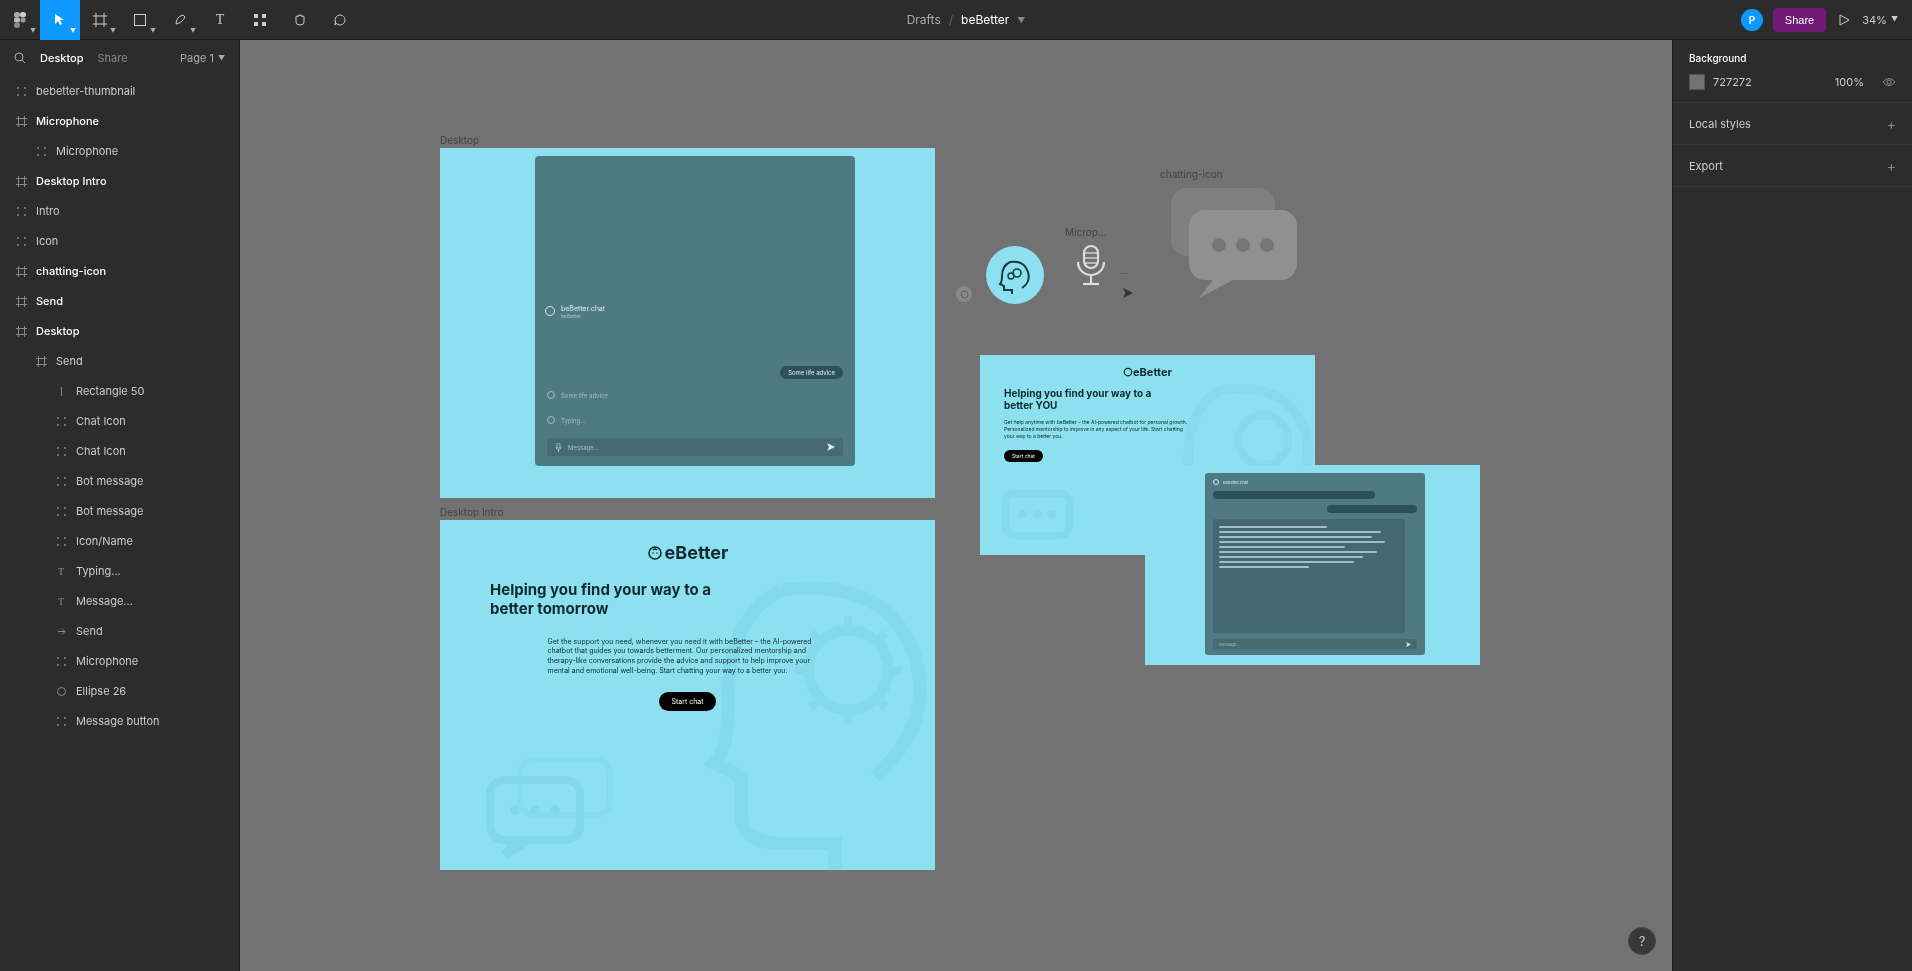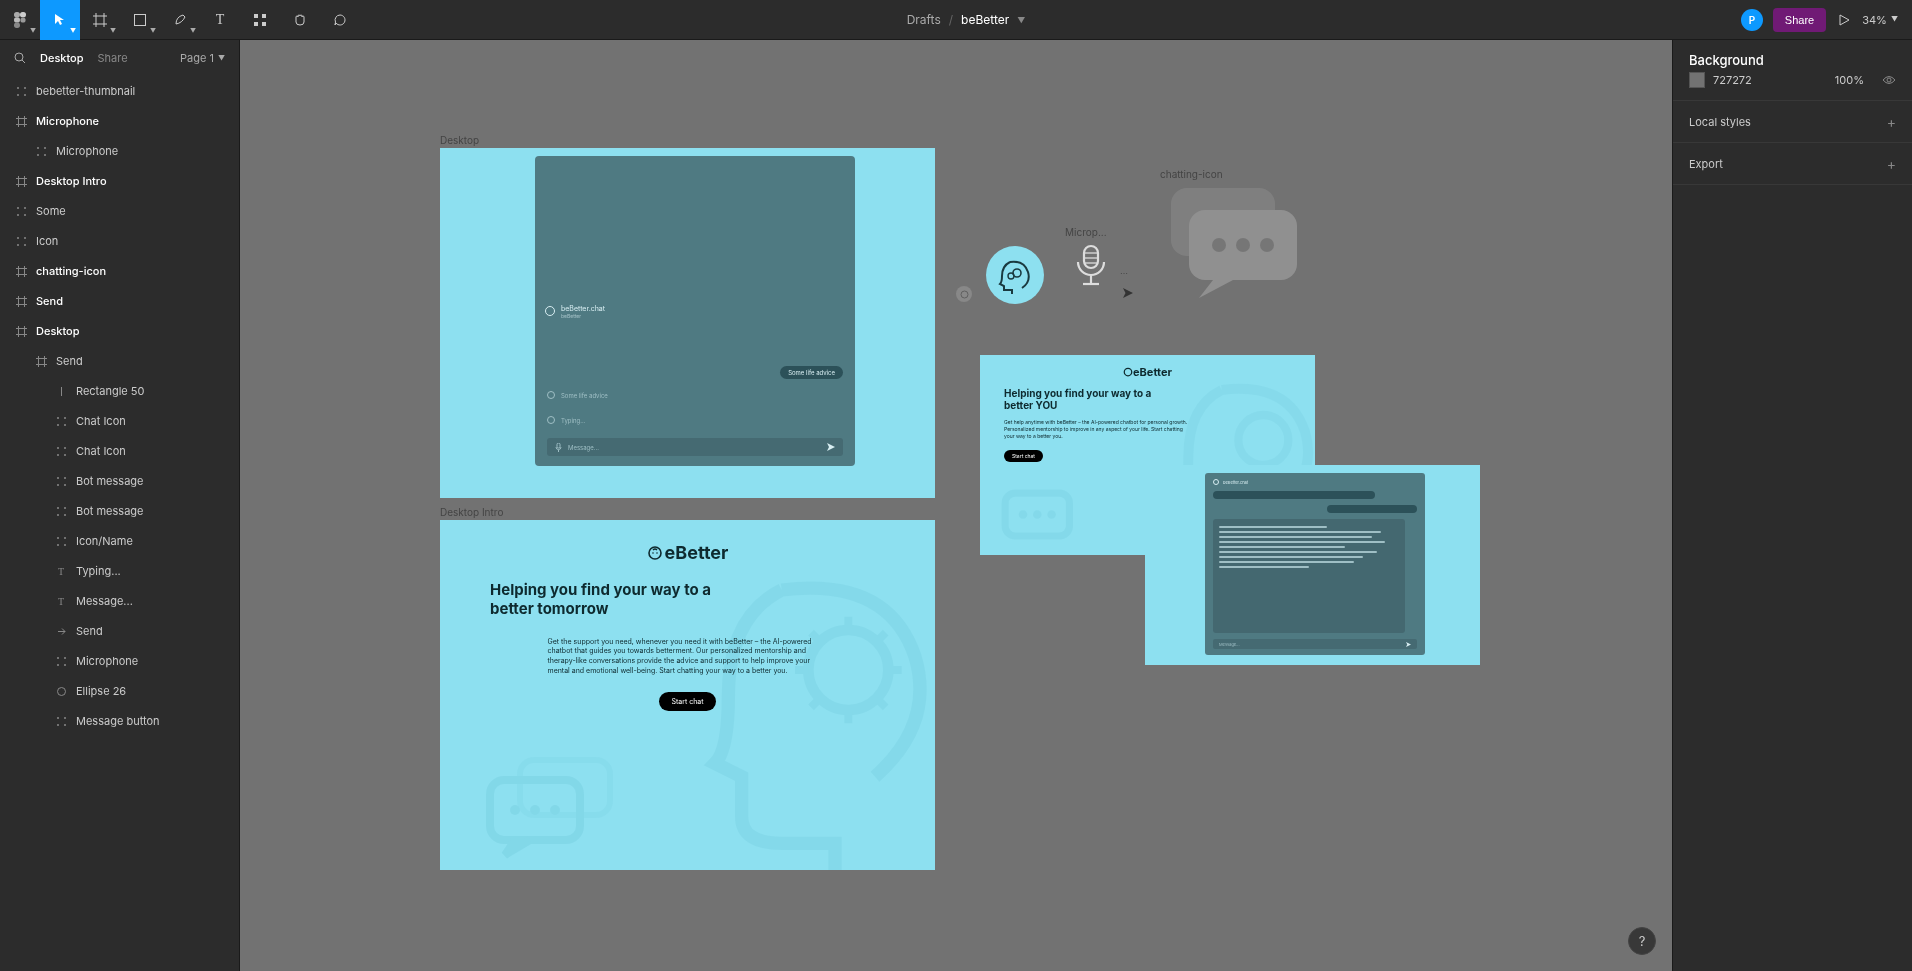--- a/index.html
+++ b/index.html
@@ -31,21 +31,21 @@
   .layer-item .ico { width: 14px; display: flex; justify-content: center; color: #888; }
   .layer-item.bold { font-weight: 500; color: #fff; }
   .indent-1 { padding-left: 34px; }
   .indent-2 { padding-left: 54px; }
   .canvas { flex: 1; background: #727272; position: relative; overflow: hidden; }
   .right-panel { width: 240px; background: #2c2c2c; border-left: 1px solid #1a1a1a; font-size: 11px; }
   .rp-tabs { display: flex; gap: 16px; padding: 0 16px; height: 36px; align-items: center; }
   .rp-tab { color: #888; cursor: pointer; }
   .rp-tab.active { color: #fff; font-weight: 500; }
   .rp-section { padding: 12px 16px; border-bottom: 1px solid #383838; }
-  .rp-title { color: #fff; font-size: 13px; font-weight: 500; margin-bottom: 4px; }
+  .rp-title { color: #fff; font-size: 10px; font-weight: 500; margin-bottom: 10px; }
   .bg-row { display: flex; align-items: center; gap: 8px; }
   .swatch { width: 16px; height: 16px; background: #727272; border: 1px solid #555; }
   .bg-hex { color: #ccc; }
   .bg-pct { margin-left: auto; color: #ccc; }
   .eye { color: #888; margin-left: 10px; }
   .rp-row { display: flex; align-items: center; justify-content: space-between; color: #ccc; }
   .plus { color: #888; font-size: 14px; }
   .help-btn { position: absolute; bottom: 16px; right: 16px; width: 28px; height: 28px; border-radius: 50%; background: #383838; color: #ccc; display: flex; align-items: center; justify-content: center; font-size: 13px; border: 1px solid #444; }
 
   
@@ -259,21 +259,21 @@
         </div>
         <div class="layer-item">
           <span class="ico">
             <svg width="11" height="11" viewBox="0 0 11 11" fill="#888">
               <circle cx="2" cy="2" r="1"></circle>
               <circle cx="9" cy="2" r="1"></circle>
               <circle cx="2" cy="9" r="1"></circle>
               <circle cx="9" cy="9" r="1"></circle>
             </svg>
           </span>
-          <span>Some</span>
+          <span>Intro</span>
         </div>
         <div class="layer-item">
           <span class="ico">
             <svg width="11" height="11" viewBox="0 0 11 11" fill="#888">
               <circle cx="2" cy="2" r="1"></circle>
               <circle cx="9" cy="2" r="1"></circle>
               <circle cx="2" cy="9" r="1"></circle>
               <circle cx="9" cy="9" r="1"></circle>
             </svg>
           </span>

